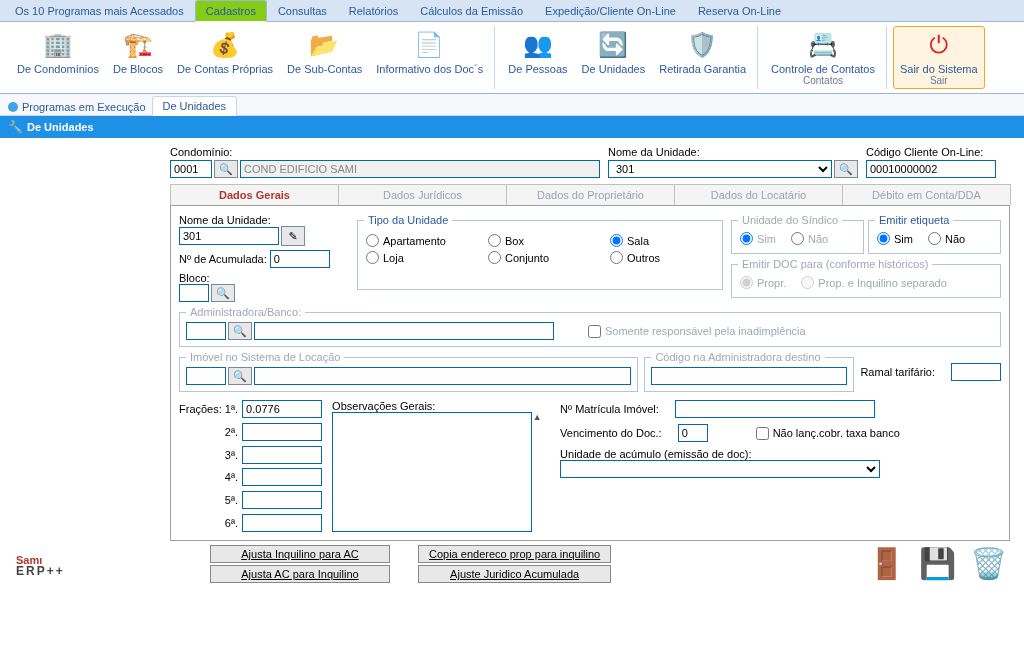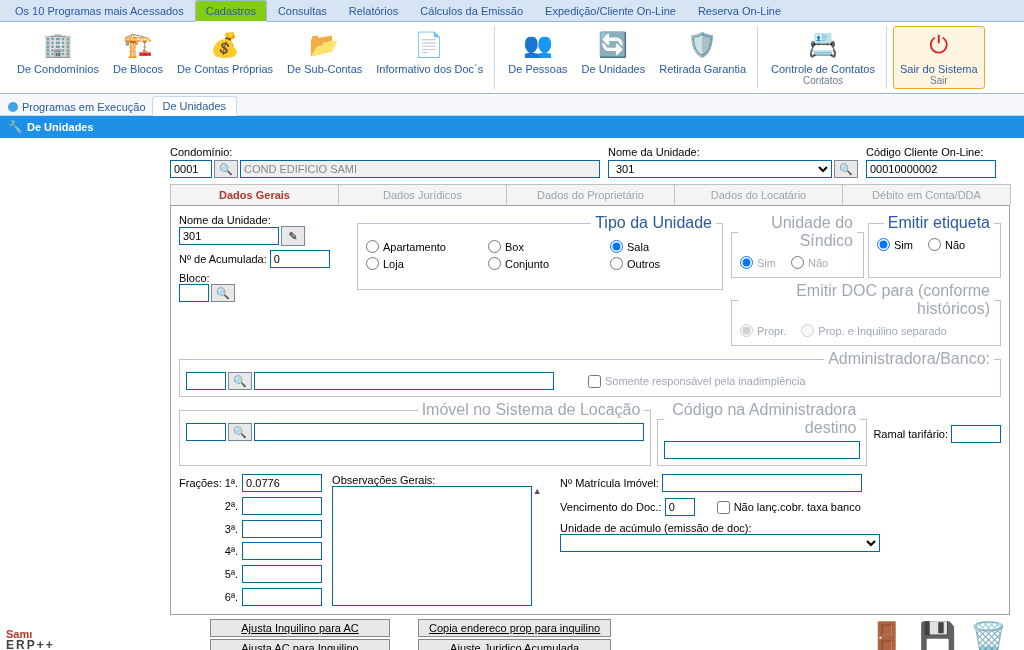--- a/index.html
+++ b/index.html
@@ -48,50 +48,50 @@
 .form-tabs { display: flex; border-bottom: 1px solid #a0a0a0; }
 .form-tab { flex: 1; text-align: center; padding: 4px 8px; background: #f4f4f4; border: 1px solid #c0c0c0; border-bottom: none; margin-right: -1px; cursor: pointer; color: #b0372e; font-weight: bold; }
 .form-tab.inactive { color: #9aa4b0; font-weight: normal; }
 
 
 .form-body { border: 1px solid #a0a0a0; border-top: none; background: #fff; padding: 8px; display: flex; flex-direction: column; gap: 4px; }
 
 
 fieldset { border: 1px solid #b8c4d2; padding: 4px 6px 6px 6px; margin: 0; }
 fieldset.disabled legend, fieldset.disabled label, fieldset.disabled span { color: #a0a8b4; }
-legend { color: #2a5a9e; padding: 0 4px; font-size: 16px; text-align: right; }
+legend { color: #2a5a9e; padding: 0 4px; font-size: 11px; }
 fieldset.disabled legend { color: #a0a8b4; }
 
 .row1 { display: flex; gap: 8px; align-items: flex-start; }
 .left-col { width: 170px; }
 .small-input { width: 60px; }
 
 .radio-grid { display: grid; grid-template-columns: repeat(3, 1fr); gap: 4px 18px; padding: 4px 2px; }
 .radio-opt { display: flex; align-items: center; gap: 4px; }
 .radio-opt input { margin: 0; }
 
 .radio-row { display: flex; gap: 15px; padding: 2px; }
 .fracoes { display: grid; grid-template-columns: auto auto; gap: 4px 4px; align-items: center; }
 .fracoes label { text-align: right; }
 .fracoes input { width: 80px; }
 
 textarea.obs { width: 200px; height: 120px; resize: none; }
 
 .right-block { display: flex; flex-direction: column; gap: 6px; margin-left: 8px; }
-.inline-field { display: flex; align-items: center; gap: 3px; }
+.inline-field { display: flex; align-items: center; gap: 16px; }
 .inline-field label { white-space: nowrap; }
 
 .checkbox-row { display: flex; align-items: center; gap: 4px; }
 
 
 .bottom-btns { display: flex; gap: 28px; margin-top: 4px; margin-left: 40px; }
 .bottom-btns button { padding: 2px 10px; border: 1px solid #888; background: #e8e8e8; cursor: pointer; min-width: 180px; text-decoration: underline; }
 
 
-.logo { position: absolute; left: 6px; bottom: 10px; font-family: Georgia, serif; color: #b0372e; font-size: 44px; font-weight: bold; line-height: 0.8; }
+.logo { position: absolute; left: 16px; bottom: 10px; font-family: Georgia, serif; color: #b0372e; font-size: 44px; font-weight: bold; line-height: 0.8; }
 .logo .erp { font-size: 12px; color: #444; letter-spacing: 2px; display: block; text-align: right; }
 
 
 .action-icons { position: absolute; right: 16px; bottom: 6px; display: flex; gap: 14px; }
 .action-icons span { font-size: 30px; cursor: pointer; }
 
 .sel-wide { width: 320px; }
 
 .v-arrow { width: 10px; font-size: 9px; color: #555; cursor: pointer; text-align: center; }
 </style>

